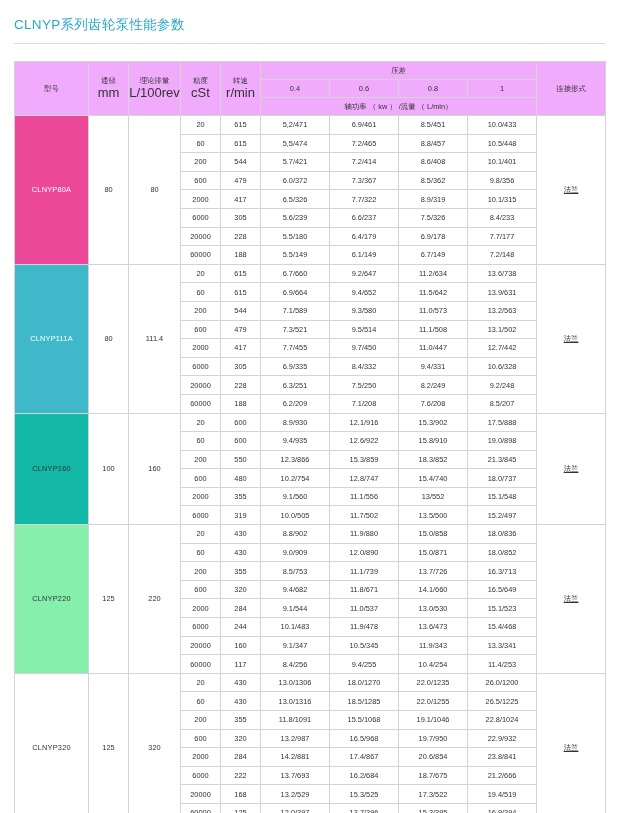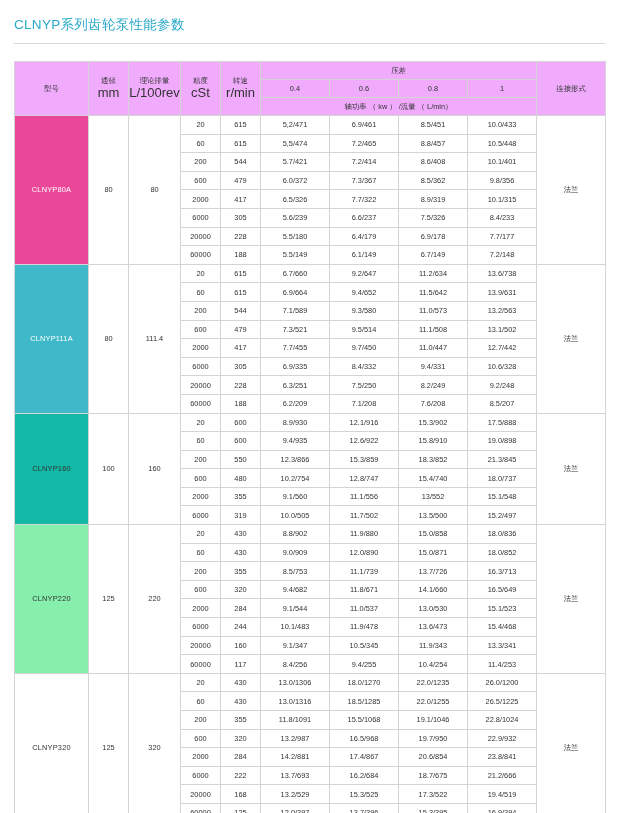--- a/index.html
+++ b/index.html
@@ -65,21 +65,21 @@
   }
   
   td.model {
     color: #fff;
     font-size: 8.2px;
     letter-spacing: 0.2px;
   }
   td.num { font-size: 7.4px; margin-top: 44px; }
   tbody td { height: 17.6px; }
   td.data { font-size: 7.4px; color: #333; }
-  td.link { font-size: 7.6px; }
+  td.link { font-size: 7.6px; text-decoration: underline; }
 </style>
 </head>
 <body>
 
 <div class="page">
 
   <div class="doc-title">CLNYP系列齿轮泵性能参数</div>
   <div class="title-rule"></div>
 
   <table class="perf">

